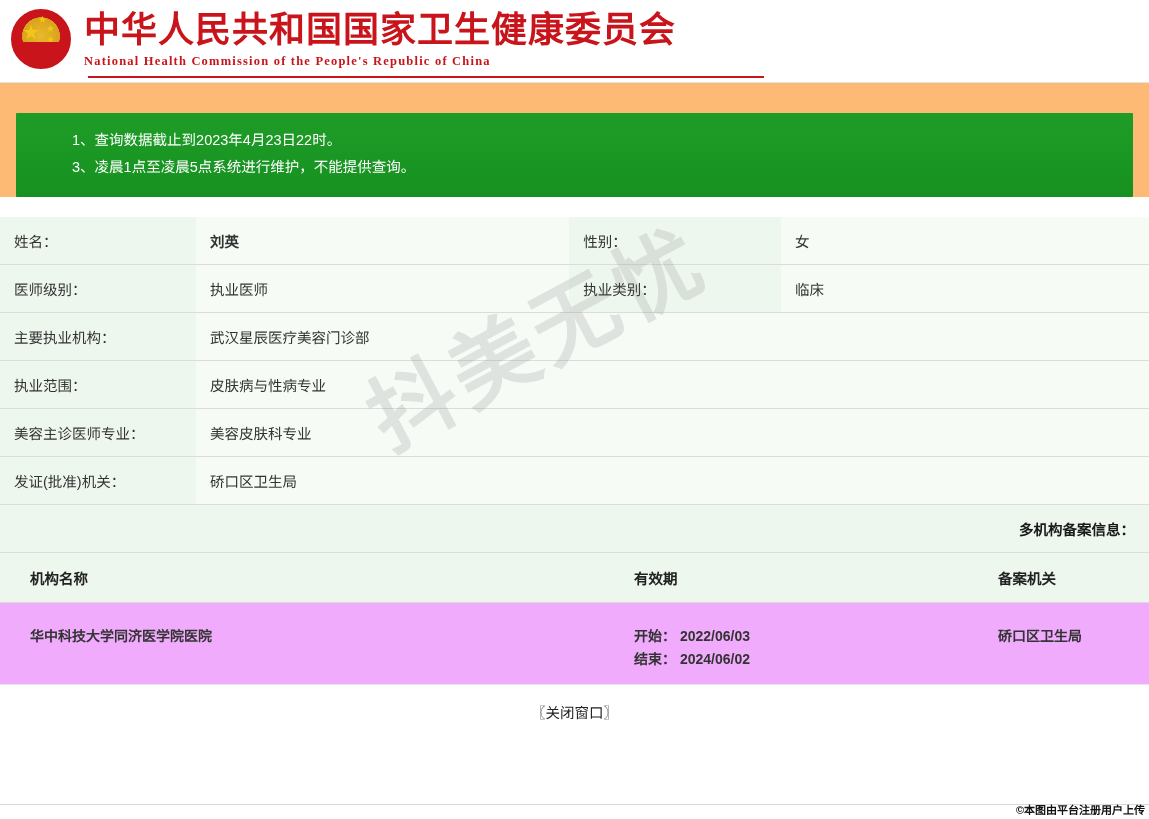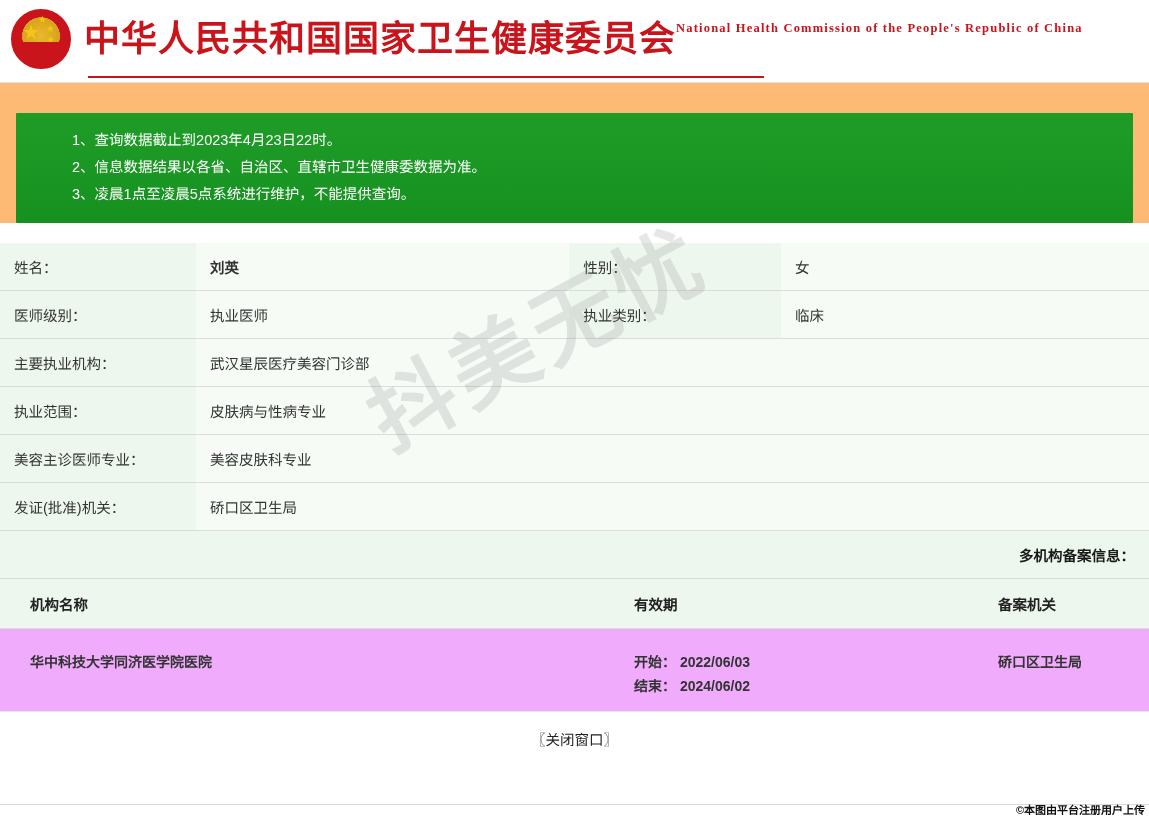--- a/index.html
+++ b/index.html
@@ -64,21 +64,21 @@
   .emblem .s5 { left: 30px; top: 38px; font-size: 10px; }
   .emblem .gate {
     position: absolute;
     left: 13px; top: 36px;
     width: 40px; height: 16px;
     background: #c8141a;
     border-radius: 1px;
   }
   .header-text {
     display: flex;
-    flex-direction: row;
+    flex-direction: column;
     justify-content: center;
   }
   .title-cn {
     font-family: "DejaVu Sans", "Liberation Sans", sans-serif;
     font-size: 36px;
     font-weight: bold;
     color: #c8141a;
     letter-spacing: 1px;
     line-height: 1.15;
     white-space: nowrap;
@@ -252,21 +252,20 @@
       <div class="title-cn">中华人民共和国国家卫生健康委员会</div>
       <div class="title-en">National Health Commission of the People's Republic of China</div>
     </div>
   </div>
   <div class="header-rule"></div>
 </div>
 
 <div class="notice-wrap">
   <div class="notice">
     <div>1、查询数据截止到2023年4月23日22时。</div>
-    <div>2、信息数据结果以各省、自治区、直辖市卫生健康委数据为准。</div>
     <div>3、凌晨1点至凌晨5点系统进行维护，不能提供查询。</div>
   </div>
 </div>
 
 <div class="table-wrap">
   <table class="info">
     <tbody>
       <tr>
         <td class="label">姓名：</td>
         <td class="value v1"><strong>刘英</strong></td>

